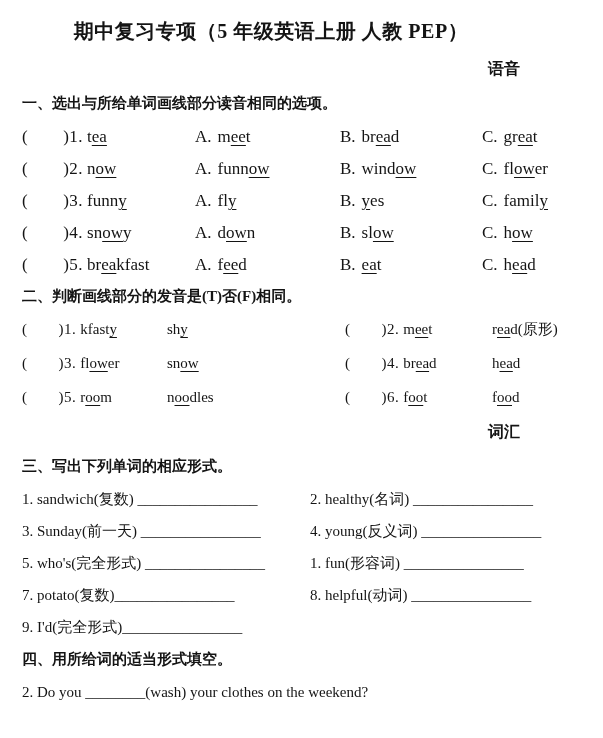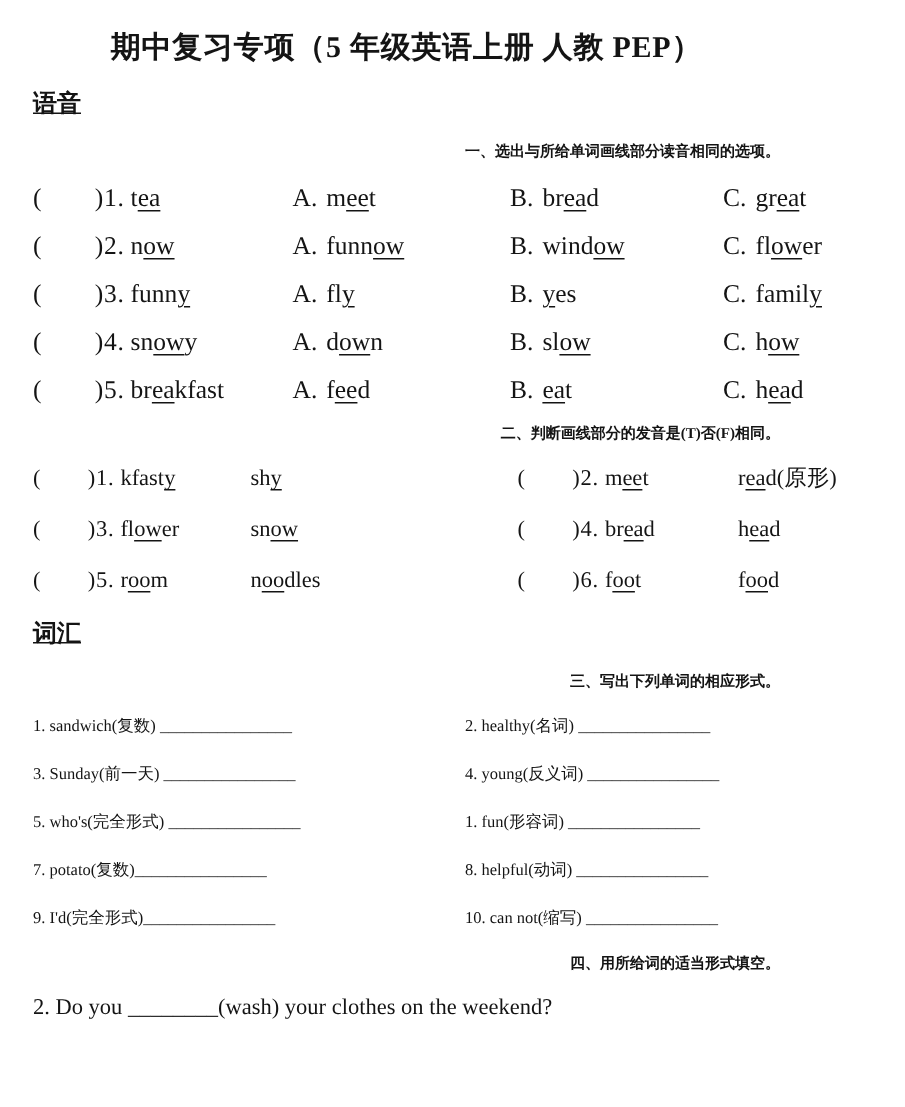--- a/index.html
+++ b/index.html
@@ -12,52 +12,50 @@
   }
   .page { padding: 14px 22px 0 22px; width: 542px; }
   .title {
     text-align: center;
     font-size: 20px;
     font-weight: bold;
     margin: 4px 0 14px 0;
     letter-spacing: 0.5px;
   }
   .center-head {
-    text-align: left;
+    text-align: right;
     font-size: 16px;
     font-weight: bold;
     margin: 6px 0 14px 0;
-    text-decoration: underline;
   }
   .part-head {
-    font-size: 10px;
+    font-size: 15px;
     font-weight: bold;
     margin: 4px 0 14px 0;
-    text-align: right;
   }
   .q-row {
     display: grid;
     grid-template-columns: 173px 145px 142px auto;
     font-size: 17px;
     line-height: 19px;
     margin-bottom: 13px;
     white-space: nowrap;
   }
   .t-row {
     display: grid;
     grid-template-columns: 145px 178px 147px auto;
     font-size: 15px;
     line-height: 19px;
     margin-bottom: 15px;
     white-space: nowrap;
   }
   .v-row {
     display: grid;
     grid-template-columns: 288px auto;
-    font-size: 11px;
+    font-size: 15px;
     line-height: 19px;
     margin-bottom: 13px;
     white-space: nowrap;
   }
   .s-row {
     font-size: 15px;
     line-height: 19px;
     margin-bottom: 13px;
     white-space: nowrap;
   }
@@ -151,20 +149,19 @@
   <div class="v-row">
     <div>5. who's(完全形式) ________________</div>
     <div>1. fun(形容词) ________________</div>
   </div>
   <div class="v-row">
     <div>7. potato(复数)________________</div>
     <div>8. helpful(动词) ________________</div>
   </div>
   <div class="v-row">
     <div>9. I'd(完全形式)________________</div>
-    <div>10. can not(缩写) ________________</div>
   </div>
 
   <div class="part-head">四、用所给词的适当形式填空。</div>
 
   <div class="s-row">2. Do you ________(wash) your clothes on the weekend?</div>
 
 </div>
 
 </body></html>

